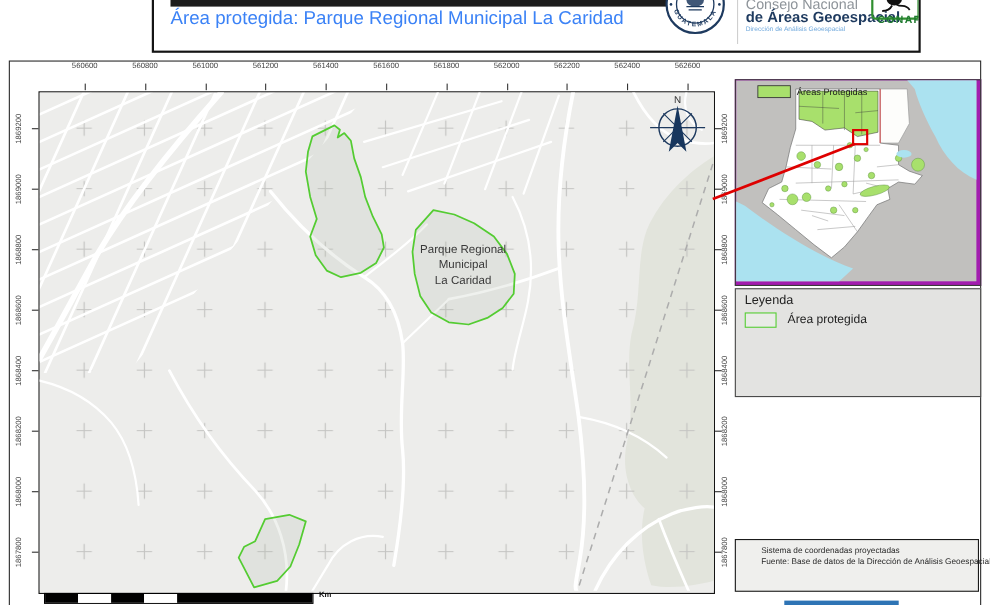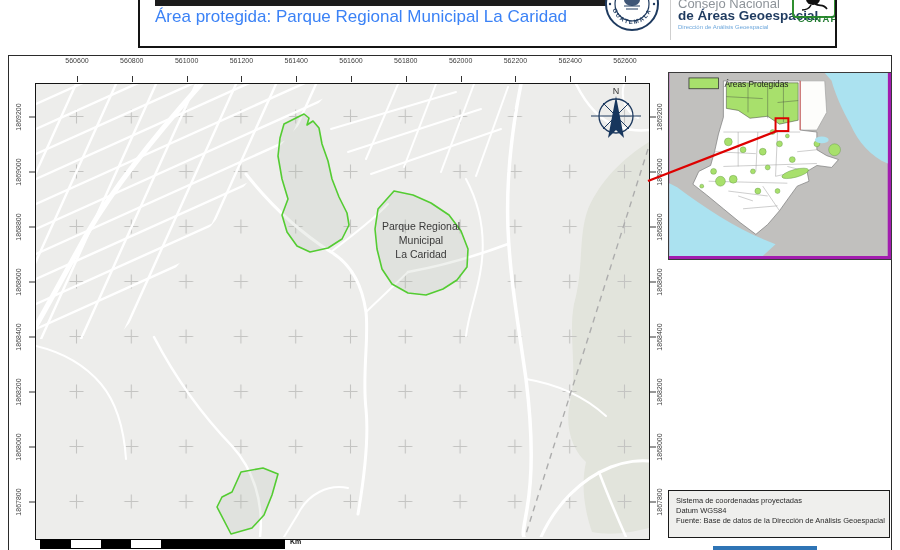--- a/index.html
+++ b/index.html
@@ -41,21 +41,21 @@
                 border:1.5px solid #3a3a3a;background:#a21caf;z-index:10;}
   #legend-box{position:absolute;left:668px;top:262px;width:222px;height:97px;
               border:1.5px solid #4a4a4a;background:#e3e3e1;z-index:10;}
   #legend-title{position:absolute;left:8px;top:4px;font-size:11.5px;color:#222;}
   #legend-item{position:absolute;left:8px;top:21px;display:flex;align-items:center;}
   #legend-swatch{width:27px;height:12px;background:#e9ebe7;border:1.5px solid #54cc32;}
   #legend-item-label{margin-left:10px;font-size:11px;color:#222;}
   #source-box{position:absolute;left:668px;top:490px;width:222px;height:48px;
               border:1.3px solid #1a1a1a;background:#efefed;z-index:10;
               padding:5px 7px;box-sizing:border-box;}
-  .source-line{font-size:7.5px;line-height:10.2px;color:#2a2a2a;white-space:nowrap;}
+  .source-line{font-size:7.5px;line-height:10.2px;color:#2a2a2a;white-space:nowrap;margin-left:16px;}
 
   
   #scalebar{position:absolute;left:40px;top:539px;height:8px;display:flex;border:1px solid #000;z-index:20;}
   .seg{height:100%;}
   #scale-unit{position:absolute;left:290px;top:538px;font-size:7px;font-weight:bold;color:#111;z-index:20;}
   #blue-bar{position:absolute;left:713px;top:546px;width:104px;height:4px;background:#2e74b5;z-index:20;}
 
   
   #red-overlay{position:absolute;left:0;top:0;width:900px;height:550px;pointer-events:none;z-index:25;}
 </style>
@@ -254,24 +254,30 @@
 
       <path d="M133,8 V58" stroke="#e06060" stroke-width="1"></path>
 
       <rect x="108" y="46" width="13" height="13" fill="none" stroke="#de0000" stroke-width="2"></rect>
 
       <rect x="20" y="5" width="30" height="11" fill="#a8e06c" stroke="#333" stroke-width="0.8"></rect>
       <text x="56" y="14" font-size="8.5" fill="#1a1a1a">Áreas Protegidas</text>
     </svg>
   </div>
 
+  <div id="legend-box">
+    <div id="legend-title">Leyenda</div>
+    <div id="legend-item">
+      <div id="legend-swatch"></div>
+      <div id="legend-item-label">Área protegida</div>
+    </div>
+  </div>
 
   <div id="source-box">
     <div class="source-line">Sistema de coordenadas proyectadas</div>
-    <div class="source-line">Datum WGS84</div>
     <div class="source-line">Fuente: Base de datos de la Dirección de Análisis Geoespacial</div>
   </div>
 
   <div id="scalebar">
     <div class="seg" style="width:30px;background:#000"></div>
     <div class="seg" style="width:30px;background:#fff"></div>
     <div class="seg" style="width:30px;background:#000"></div>
     <div class="seg" style="width:30px;background:#fff"></div>
     <div class="seg" style="width:123px;background:#000"></div>
   </div>

